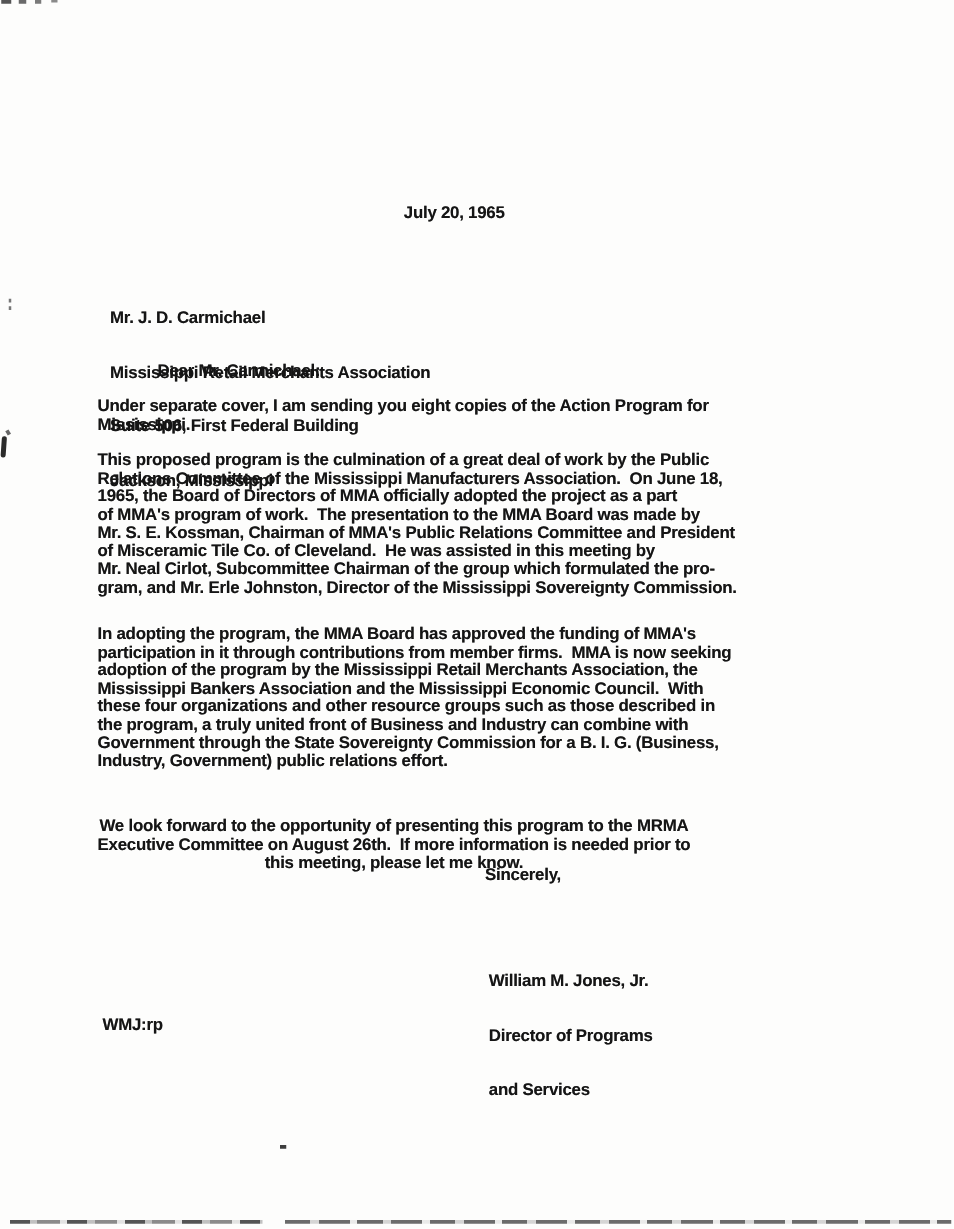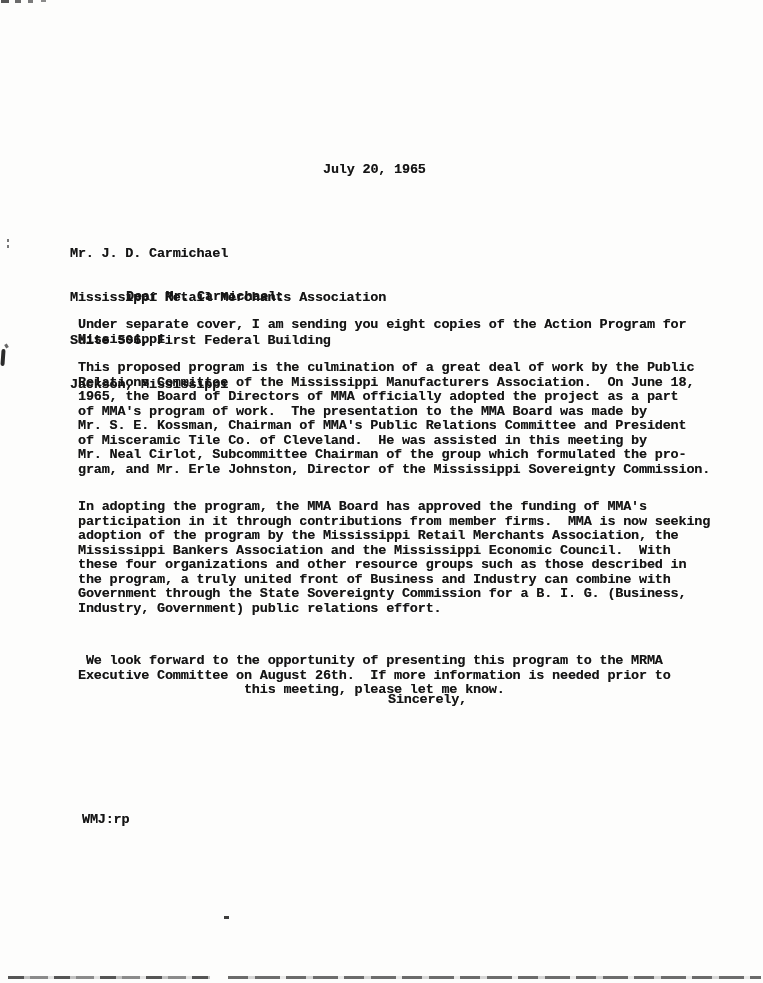--- a/index.html
+++ b/index.html
@@ -2,21 +2,21 @@
 <html><head>
 <meta charset="utf-8">
 <style>
   html, body { margin: 0; padding: 0; background: #ffffff; }
   .page {
     position: relative;
     width: 763px;
     height: 983px;
     background: #fdfdfc;
     overflow: hidden;
-    font-family: Liberation Mono, monospace;
+    font-family: Liberation Sans, sans-serif;
     font-weight: 700;
     color: #151515;
   }
   .txt {
     position: absolute;
     white-space: pre;
     font-size: 13.5px;
     line-height: 14.55px;
     letter-spacing: -0.2px;
     text-shadow: 0 0 0.5px rgba(20,20,20,0.55);
@@ -87,21 +87,21 @@
   <div class="artifact">
     <div class="margin-blot"></div>
     <div class="margin-blot-tick"></div>
   </div>
   <div class="center-dot"></div>
   <div class="bottom-line seg-left"></div>
   <div class="bottom-line seg-right"></div>
 
   <div class="txt" style="left:323px; top:163px;">July 20, 1965</div>
 
-  <div class="txt" style="left:70px; top:218px;">
+  <div class="txt" style="left:88px; top:218px;">
     <div class="addr-line">Mr. J. D. Carmichael</div>
     <div class="addr-line">Mississippi Retail Merchants Association</div>
     <div class="addr-line">Suite 506, First Federal Building</div>
     <div class="addr-line">Jackson, Mississippi</div>
   </div>
 
   <div class="txt" style="left:78px; top:290px;padding-left:48px;">Dear Mr. Carmichael:</div>
 
   <div class="txt" style="left:78px; top:318px;">Under separate cover, I am sending you eight copies of the Action Program for
 Mississippi.</div>
@@ -123,16 +123,21 @@
 the program, a truly united front of Business and Industry can combine with
 Government through the State Sovereignty Commission for a B. I. G. (Business,
 Industry, Government) public relations effort.</div>
 
   <div class="txt" style="left:78px; top:654px;text-align:center;">We look forward to the opportunity of presenting this program to the MRMA
 Executive Committee on August 26th.  If more information is needed prior to
 this meeting, please let me know.</div>
 
   <div class="txt" style="left:388px; top:693px;text-align:center;">Sincerely,</div>
 
+  <div class="txt" style="left:391px; top:749px;">
+    <div class="sig-line">William M. Jones, Jr.</div>
+    <div class="sig-line">Director of Programs</div>
+    <div class="sig-line">and Services</div>
+  </div>
 
   <div class="txt" style="left:82px; top:813px;">WMJ:rp</div>
 
 </div>
 
 </body></html>

